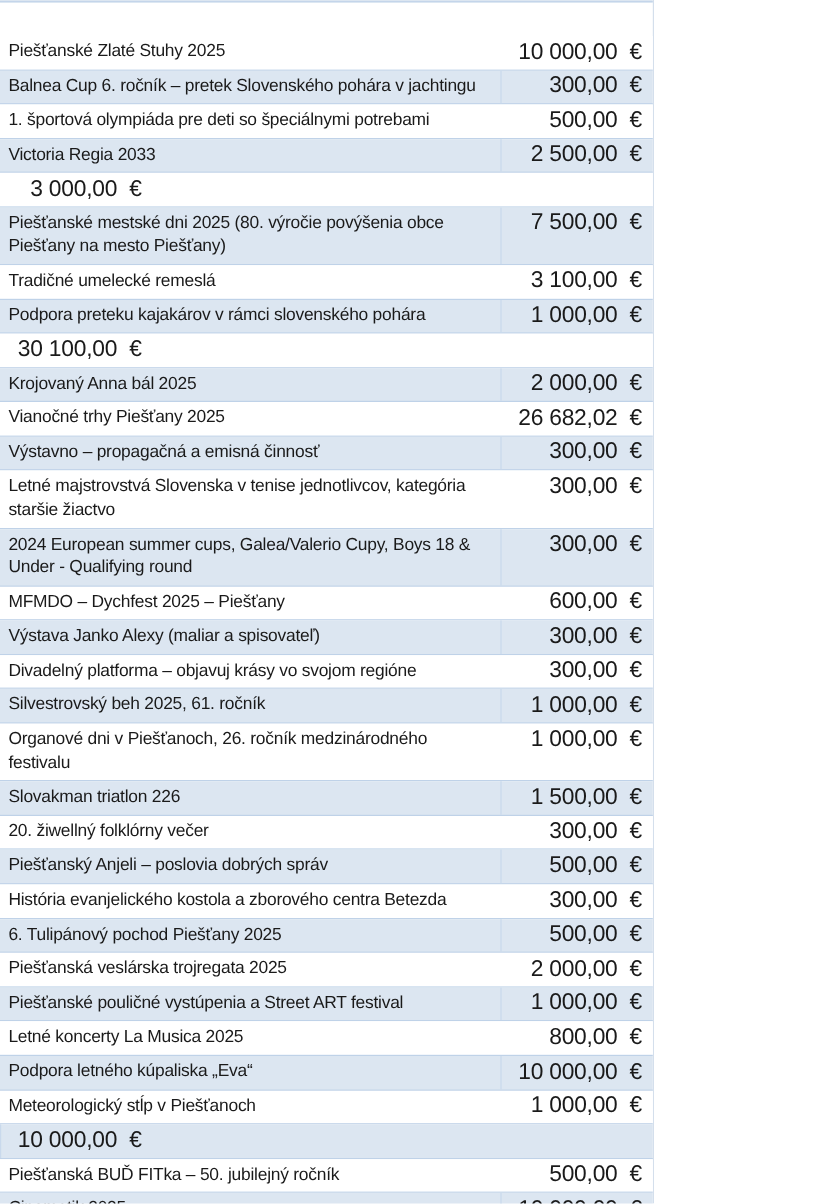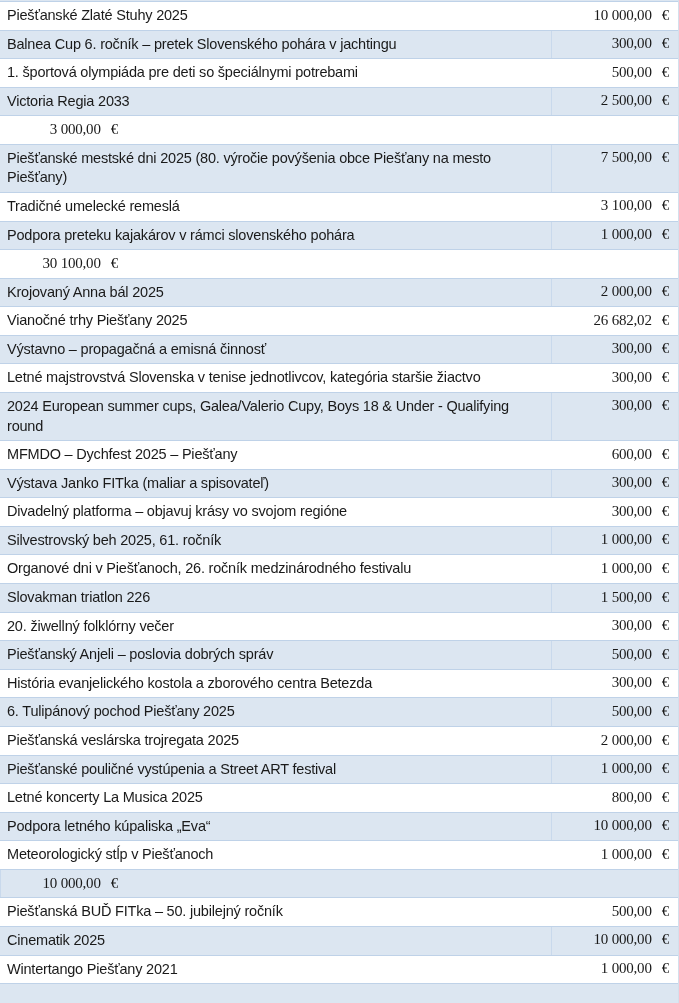--- a/index.html
+++ b/index.html
@@ -10,23 +10,24 @@
   }
   *{ box-sizing:border-box; }
   html,body{ margin:0; padding:0; }
   body{
     width:679px; height:1003px; overflow:hidden;
     background:#ffffff;
     font-family:"Liberation Sans", sans-serif;
     color:var(--text);
   }
   .table{
-    width:679px; height:1003px;
+    width:545px; height:1003px;
     display:flex; flex-direction:column;
     border-right:1px solid #d4dfec;
+    gap:28px;
   }
   .sliver{
     flex:none; height:2px;
     background:var(--alt-bg);
     border-bottom:1px solid var(--row-border);
   }
   .sliver.bottom{
     flex:1 1 auto; height:auto; min-height:2px;
     border-bottom:none; border-top:none;
   }
@@ -41,24 +42,23 @@
   .name{
     flex:1 1 auto;
     padding:4px 8px 4px 7px;
     font-size:14.5px; line-height:19.6px;
     letter-spacing:-0.2px;
   }
   .amount{
     flex:none; width:127px; align-self:stretch;
     display:flex; align-items:flex-start; justify-content:flex-end;
     padding:3.5px 9px 2px 4px;
-    font-size:15px; line-height:19px;
+    font-size:19px; line-height:19px;
     letter-spacing:-0.2px;
     white-space:nowrap;
-    font-family:Liberation Serif, serif;
   }
   .rows .row:nth-child(even) .amount{ border-left:1px solid var(--divider); }
   .num{ text-align:right; }
   .cur{ margin-left:10px; }
 </style>
 </head>
 <body>
 
 <div class="table">
   <div class="sliver top"></div>
@@ -175,21 +175,21 @@
 
   <div class="row">
     <div class="name">MFMDO – Dychfest 2025 – Piešťany</div>
     <div class="amount">
       <span class="num">600,00</span>
       <span class="cur">€</span>
     </div>
   </div>
 
   <div class="row">
-    <div class="name">Výstava Janko FITka (maliar a spisovateľ)</div>
+    <div class="name">Výstava Janko Alexy (maliar a spisovateľ)</div>
     <div class="amount">
       <span class="num">300,00</span>
       <span class="cur">€</span>
     </div>
   </div>
 
   <div class="row">
     <div class="name">Divadelný platforma – objavuj krásy vo svojom regióne</div>
     <div class="amount">
       <span class="num">300,00</span>

